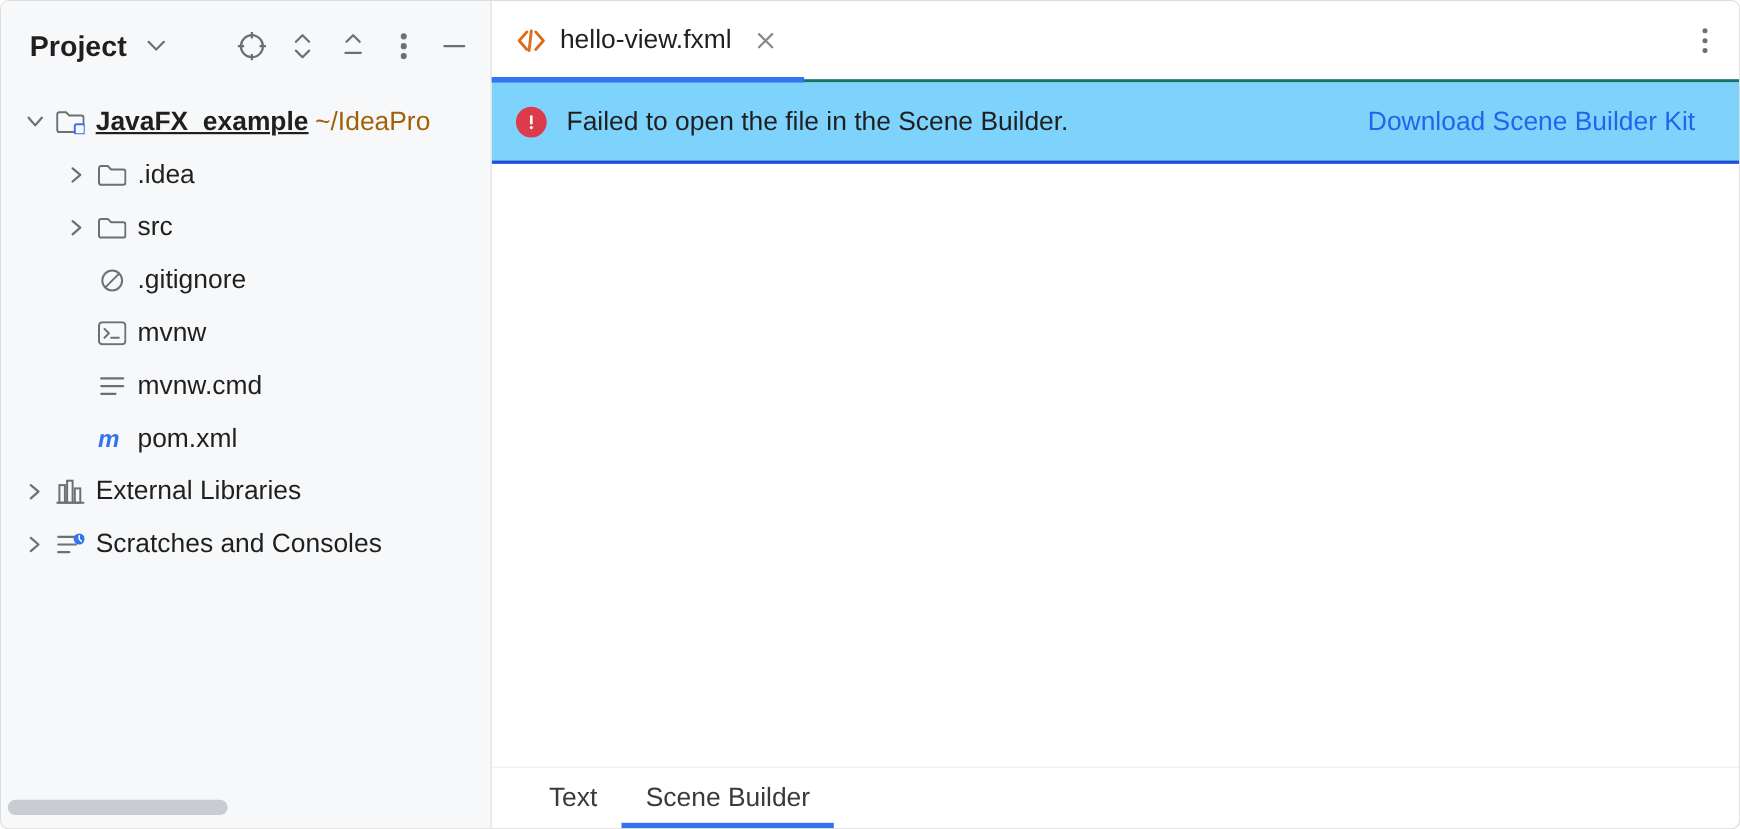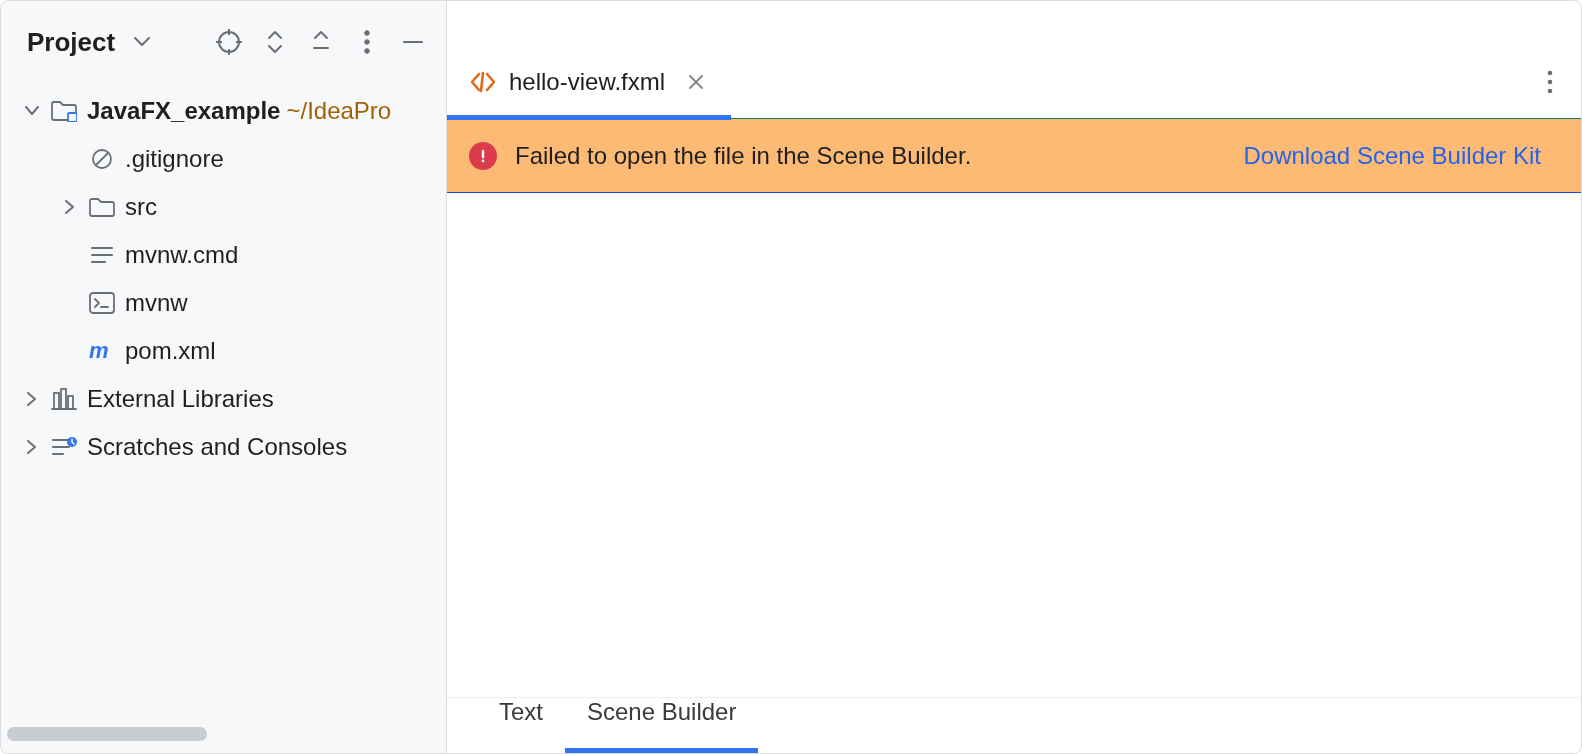--- a/index.html
+++ b/index.html
@@ -64,44 +64,43 @@
     width: 30px; height: 30px;
     display: flex; align-items: center; justify-content: center;
     margin: 0 8px 0 4px;
     color: #6b6f76;
     flex: 0 0 30px;
   }
   .tree-row .label { font-size: 24px; }
   .tree-row .secondary { color: #a16207; margin-left: 6px; overflow: hidden; }
   .tree-row.d0 { padding-left: 18px; }
   .tree-row.d1 { padding-left: 56px; }
-  .tree-row.d0.root .label { font-weight: 700; }
+  .tree-row.d0.root .label { font-weight: 700; text-decoration: underline; }
 
   .sidebar-scrollbar {
     position: absolute;
     left: 6px; bottom: 12px;
     width: 200px; height: 14px;
     border-radius: 7px;
     background: #c9ccd1;
   }
 
   
   .editor {
     flex: 1;
     display: flex;
     flex-direction: column;
     min-width: 0;
   }
   .tabbar {
     height: 74px;
     display: flex;
     align-items: center;
-    border-bottom: 1px solid #0f766e;
+    border-bottom: 3px solid #0f766e;
     padding: 0 14px 0 0;
-    margin-top: 44px;
   }
   .tab {
     display: flex;
     align-items: center;
     gap: 12px;
     height: 74px;
     padding: 0 22px 0 22px;
     position: relative;
     cursor: pointer;
   }
@@ -121,22 +120,22 @@
     width: 34px; height: 34px;
     display: flex; align-items: center; justify-content: center;
     color: #6b6f76; cursor: pointer;
   }
 
   .banner {
     display: flex;
     align-items: center;
     height: 74px;
     padding: 0 40px 0 22px;
-    background: #fdba74;
-    border-bottom: 1px solid #1d4ed8;
+    background: #7dd3fc;
+    border-bottom: 3px solid #1d4ed8;
   }
   .banner .err-icon {
     width: 28px; height: 28px;
     border-radius: 50%;
     background: #db3b4b;
     color: #fff;
     display: flex; align-items: center; justify-content: center;
     flex: 0 0 28px;
     margin-right: 18px;
   }
@@ -148,21 +147,21 @@
   .editor-body { flex: 1; background: #ffffff; }
 
   .bottom-tabs {
     height: 56px;
     display: flex;
     align-items: stretch;
     border-top: 1px solid #eceef1;
     padding-left: 30px;
   }
   .bottom-tab {
-    display: flex; align-items: flex-start;
+    display: flex; align-items: center;
     padding: 0 22px;
     font-size: 24px;
     color: #3a3a3a;
     cursor: pointer;
     position: relative;
   }
   .bottom-tab.active { font-weight: 400; }
   .bottom-tab.active::after {
     content: "";
     position: absolute; left: 0; right: 0; bottom: 0;
@@ -230,63 +229,76 @@
           <span class="ticon">
             <svg width="26" height="22" viewBox="0 0 26 22">
               <path d="M1 4 Q1 2 3 2 L9 2 L12 5 L23 5 Q25 5 25 7 L25 18 Q25 20 23 20 L3 20 Q1 20 1 18 Z" fill="none" stroke="#6b6f76" stroke-width="1.8"></path>
               <rect x="17" y="13" width="9" height="9" rx="1.5" fill="#f7f8fa" stroke="#3574f0" stroke-width="1.8"></rect>
             </svg>
           </span>
           <span class="label">JavaFX_example</span>
           <span class="secondary">~/IdeaPro</span>
         </div>
         <div class="tree-row d1">
+          <span class="arrow">
+            <svg width="12" height="16" viewBox="0 0 12 16">
+              <path d="M2 2 L9 8 L2 14" stroke="#6b6f76" stroke-width="2" fill="none" stroke-linecap="round" stroke-linejoin="round"></path>
+            </svg>
+          </span>
+          <span class="ticon">
+            <svg width="26" height="22" viewBox="0 0 26 22">
+              <path d="M1 5 Q1 3 3 3 L9 3 L12 6 L23 6 Q25 6 25 8 L25 18 Q25 20 23 20 L3 20 Q1 20 1 18 Z" fill="none" stroke="#6b6f76" stroke-width="1.8"></path>
+            </svg>
+          </span>
+          <span class="label">.idea</span>
+        </div>
+        <div class="tree-row d1">
+          <span class="arrow">
+            <svg width="12" height="16" viewBox="0 0 12 16">
+              <path d="M2 2 L9 8 L2 14" stroke="#6b6f76" stroke-width="2" fill="none" stroke-linecap="round" stroke-linejoin="round"></path>
+            </svg>
+          </span>
+          <span class="ticon">
+            <svg width="26" height="22" viewBox="0 0 26 22">
+              <path d="M1 5 Q1 3 3 3 L9 3 L12 6 L23 6 Q25 6 25 8 L25 18 Q25 20 23 20 L3 20 Q1 20 1 18 Z" fill="none" stroke="#6b6f76" stroke-width="1.8"></path>
+            </svg>
+          </span>
+          <span class="label">src</span>
+        </div>
+        <div class="tree-row d1">
           <span class="arrow none"></span>
           <span class="ticon">
             <svg width="24" height="24" viewBox="0 0 24 24">
               <circle cx="12" cy="12" r="9" fill="none" stroke="#6b6f76" stroke-width="1.8"></circle>
               <line x1="5.5" y1="18.5" x2="18.5" y2="5.5" stroke="#6b6f76" stroke-width="1.8"></line>
             </svg>
           </span>
           <span class="label">.gitignore</span>
         </div>
         <div class="tree-row d1">
-          <span class="arrow">
-            <svg width="12" height="16" viewBox="0 0 12 16">
-              <path d="M2 2 L9 8 L2 14" stroke="#6b6f76" stroke-width="2" fill="none" stroke-linecap="round" stroke-linejoin="round"></path>
-            </svg>
-          </span>
-          <span class="ticon">
-            <svg width="26" height="22" viewBox="0 0 26 22">
-              <path d="M1 5 Q1 3 3 3 L9 3 L12 6 L23 6 Q25 6 25 8 L25 18 Q25 20 23 20 L3 20 Q1 20 1 18 Z" fill="none" stroke="#6b6f76" stroke-width="1.8"></path>
-            </svg>
-          </span>
-          <span class="label">src</span>
+          <span class="arrow none"></span>
+          <span class="ticon">
+            <svg width="26" height="22" viewBox="0 0 26 22">
+              <rect x="1" y="1" width="24" height="20" rx="3" fill="none" stroke="#6b6f76" stroke-width="1.8"></rect>
+              <path d="M6 7 L10 11 L6 15" fill="none" stroke="#6b6f76" stroke-width="1.8" stroke-linecap="round" stroke-linejoin="round"></path>
+              <line x1="12" y1="15" x2="19" y2="15" stroke="#6b6f76" stroke-width="1.8" stroke-linecap="round"></line>
+            </svg>
+          </span>
+          <span class="label">mvnw</span>
         </div>
         <div class="tree-row d1">
           <span class="arrow none"></span>
           <span class="ticon">
             <svg width="24" height="22" viewBox="0 0 24 22">
               <line x1="2" y1="4" x2="22" y2="4" stroke="#6b6f76" stroke-width="2" stroke-linecap="round"></line>
               <line x1="2" y1="11" x2="22" y2="11" stroke="#6b6f76" stroke-width="2" stroke-linecap="round"></line>
               <line x1="2" y1="18" x2="15" y2="18" stroke="#6b6f76" stroke-width="2" stroke-linecap="round"></line>
             </svg>
           </span>
           <span class="label">mvnw.cmd</span>
-        </div>
-        <div class="tree-row d1">
-          <span class="arrow none"></span>
-          <span class="ticon">
-            <svg width="26" height="22" viewBox="0 0 26 22">
-              <rect x="1" y="1" width="24" height="20" rx="3" fill="none" stroke="#6b6f76" stroke-width="1.8"></rect>
-              <path d="M6 7 L10 11 L6 15" fill="none" stroke="#6b6f76" stroke-width="1.8" stroke-linecap="round" stroke-linejoin="round"></path>
-              <line x1="12" y1="15" x2="19" y2="15" stroke="#6b6f76" stroke-width="1.8" stroke-linecap="round"></line>
-            </svg>
-          </span>
-          <span class="label">mvnw</span>
         </div>
         <div class="tree-row d1">
           <span class="arrow none"></span>
           <span class="ticon">
             <svg width="26" height="22" viewBox="0 0 26 22">
               <text x="0" y="18" font-family="Arial" font-size="22" font-style="italic" font-weight="600" fill="#3574f0">m</text>
             </svg>
           </span>
           <span class="label">pom.xml</span>
         </div>

